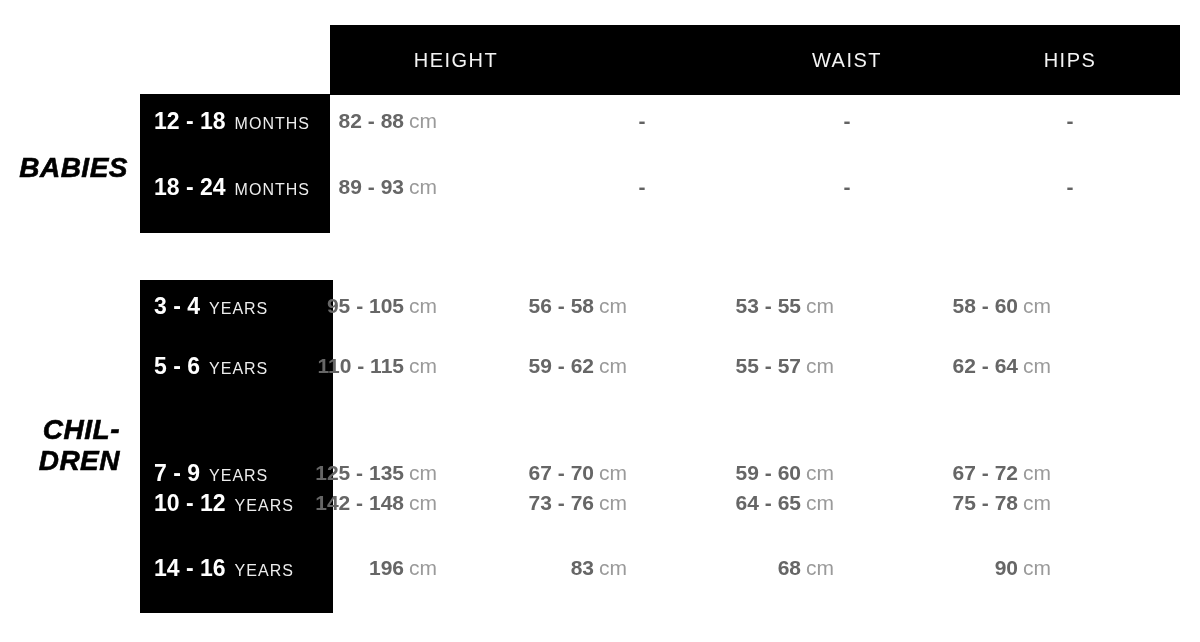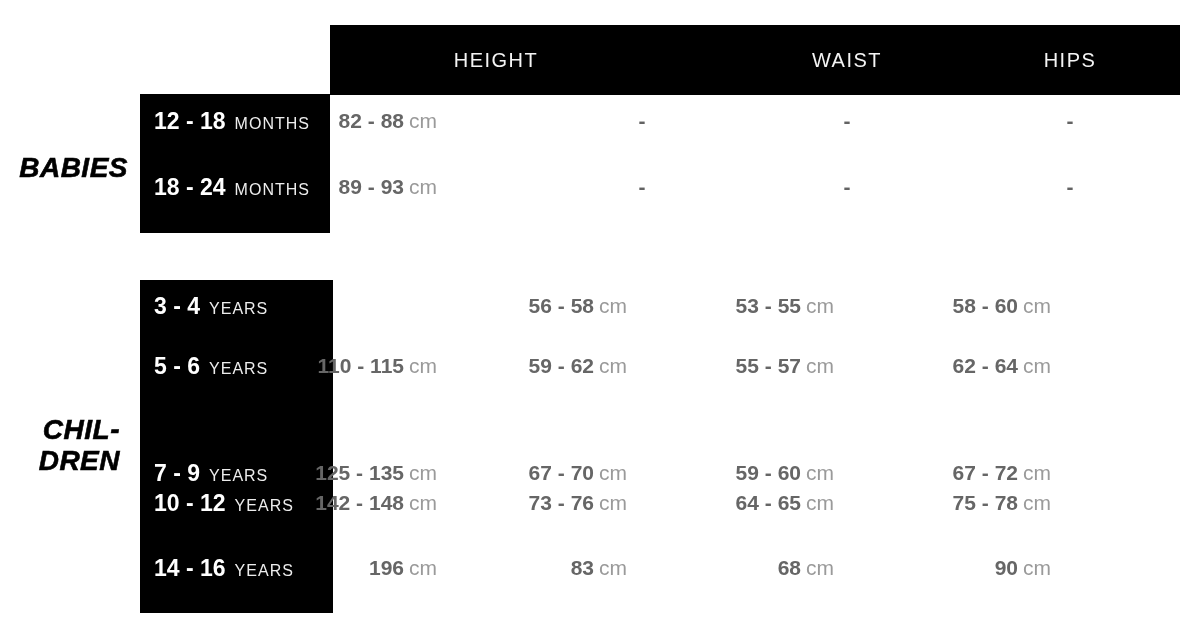--- a/index.html
+++ b/index.html
@@ -10,21 +10,21 @@
   .bg { position:absolute; background:#000000; }
   .bg-header   { left:330px; top:25px;  width:850px; height:70px; }
   .bg-babies   { left:140px; top:94px;  width:190px; height:139px; }
   .bg-children { left:140px; top:280px; width:193px; height:333px; }
 
   .col-head {
     position:absolute; top:25px; height:70px; line-height:70px;
     transform:translateX(-50%); color:#f4f4f4; font-size:20px;
     font-weight:400; letter-spacing:1.5px; white-space:nowrap;
   }
-  .ch-height { left:456px;margin-left:40px; }
+  .ch-height { left:456px; }
   .ch-bust   { left:642px; }
   .ch-waist  { left:847px; }
   .ch-hips   { left:1070px; }
 
   .row { position:absolute; left:0; width:1104px; height:28px; line-height:28px; }
   .r-b1 { top:107px; } .r-b2 { top:173px; }
   .r-c1 { top:292px; } .r-c2 { top:352px; } .r-c3 { top:423px;margin-top:36px; }
   .r-c4 { top:489px; } .r-c5 { top:554px; }
 
   .size-label { position:absolute; left:154px; white-space:nowrap; }
@@ -93,20 +93,23 @@
       <span class="num">89 - 93</span><span class="unit">cm</span>
     </span>
     <span class="dash dash-b">-</span>
     <span class="dash dash-w">-</span>
     <span class="dash dash-hp">-</span>
   </div>
 
   <div class="row r-c1">
     <span class="size-label">
       <span class="size-range">3 - 4</span><span class="size-unit">YEARS</span>
+    </span>
+    <span class="val val-h">
+      <span class="num">95 - 105</span><span class="unit">cm</span>
     </span>
     <span class="val val-b">
       <span class="num">56 - 58</span><span class="unit">cm</span>
     </span>
     <span class="val val-w">
       <span class="num">53 - 55</span><span class="unit">cm</span>
     </span>
     <span class="val val-hp">
       <span class="num">58 - 60</span><span class="unit">cm</span>
     </span>

